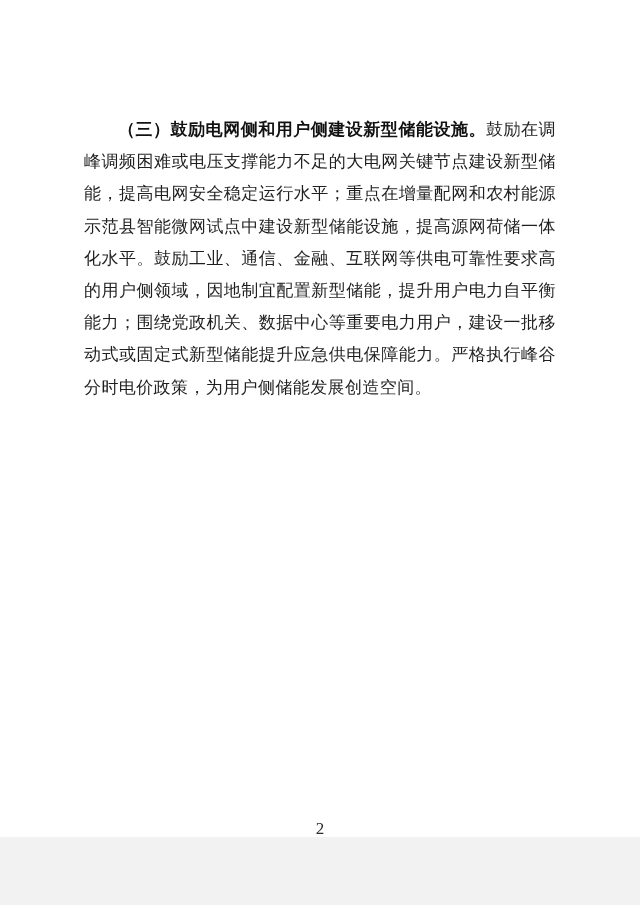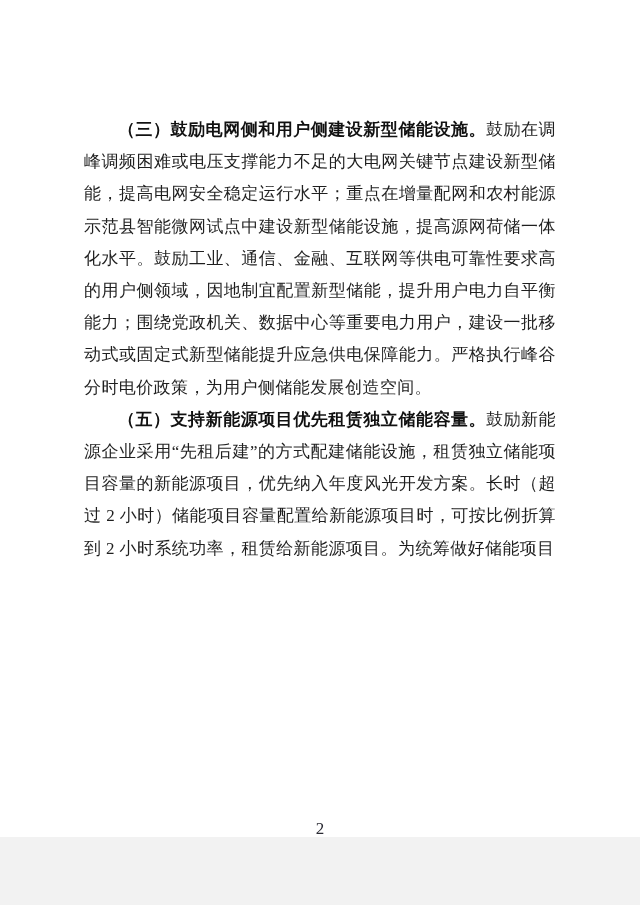--- a/index.html
+++ b/index.html
@@ -58,19 +58,18 @@
 </head>
 <body>
 
 <div class="page">
 
   <div class="content">
 
     <p><span class="para-heading">（三）鼓励电网侧和用户侧建设新型储能设施。</span><span class="para-body">鼓励在调峰调频困难或电压支撑能力不足的大电网关键节点建设新型储能，提高电网安全稳定运行水平；重点在增量配网和农村能源示范县智能微网试点中建设新型储能设施，提高源网荷储一体化水平。鼓励工业、通信、金融、互联网等供电可靠性要求高的用户侧领域，因地制宜配置新型储能，提升用户电力自平衡能力；围绕党政机关、数据中心等重要电力用户，建设一批移动式或固定式新型储能提升应急供电保障能力。严格执行峰谷分时电价政策，为用户侧储能发展创造空间。</span></p>
 
 
-    <p><span class="para-heading">（五）支持新能源项目优先租赁独立储能容量。</span><span class="para-body">鼓励新能源企业采用“先租后建”的方式配建储能设施，租赁独立储能项目容量的新能源项目，优先纳入年度风光开发方案。长时（超过 2 小时）储能项目容量配置给新能源项目时，可按比例折算到 2 小时系统功率，租赁给新能源项目。为统筹做好储能项目</span></p>
 
   </div>
 
   <div class="page-number">2</div>
 
 </div>
 
 </body></html>

